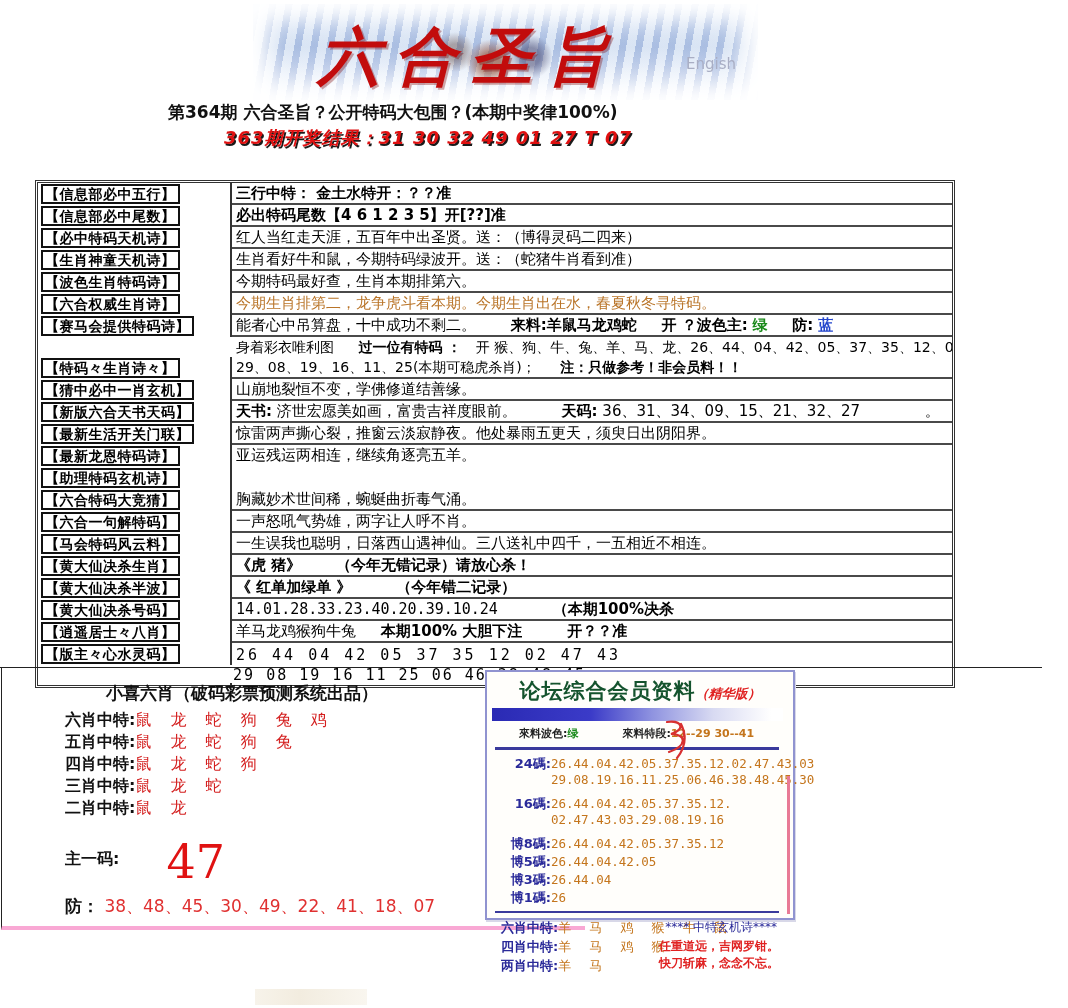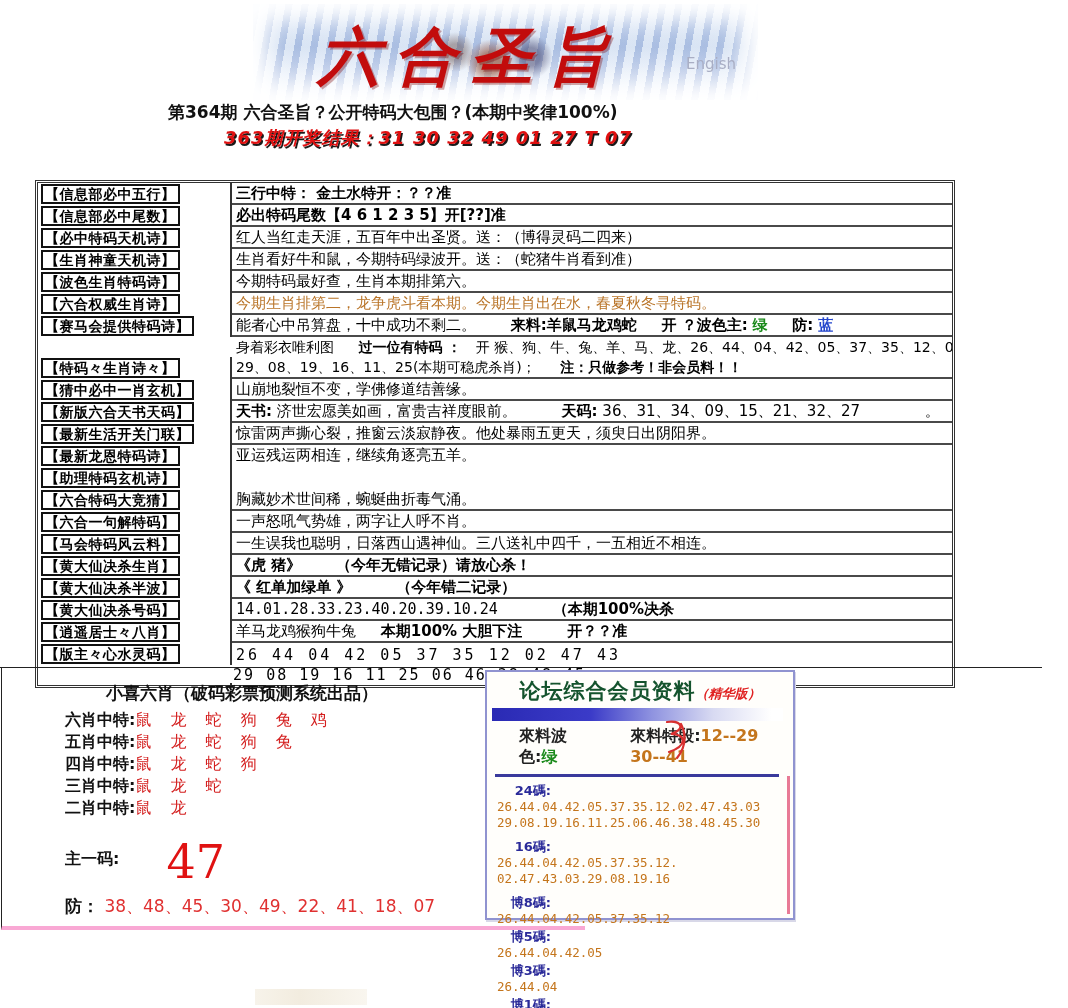--- a/index.html
+++ b/index.html
@@ -63,29 +63,29 @@
   .defend-row .val { color:#e03030; }
 
   
   .forum-box { position:absolute; left:485px; top:670px; width:310px; height:250px;
     background:#fffefb; border:2px solid #9093d0; box-shadow:1px 2px 0 #d8d8e8; }
   .forum-title-row { text-align:center; margin-top:5px; white-space:nowrap; }
   .forum-title { color:#14532d; font-size:21px; font-weight:bold; letter-spacing:1px; }
   .forum-title-suffix { color:#e02222; font-size:13px; font-weight:bold;font-style:italic; }
   .gradient-bar { height:13px; margin:3px 10px 0 5px;
     background:linear-gradient(90deg,#2a2ab4 0%,#3b3bc8 34%,#8f93e0 55%,#d8daf2 76%,#ffffff 96%); }
-  .laima-row { display:flex; margin:5px 14px 0 32px; font-size:16px; font-weight:bold; position:relative; }
+  .laima-row { display:flex; margin:5px 14px 0 32px; font-size:11px; font-weight:bold; position:relative; }
   .laima-bose-lab { color:#222; } .laima-bose-val { color:#1a8a1a; }
   .laima-teduan { margin-left:44px; }
   .laima-teduan-lab { color:#222; } .laima-teduan-val { color:#c4751c; }
   .scribble { position:absolute; left:142px; top:-8px; }
   .rule1 { border-top:3px solid #3a3a9c; margin:6px 14px 0 8px; }
   .rule2 { border-top:2px solid #3a3a9c; margin:5px 14px 0 8px; }
   .code-rows { margin:6px 0 0 10px; font-size:13px; line-height:16px; }
-  .code-row { display:flex; margin-bottom:2px;flex-direction:column; }
+  .code-row { display:flex; margin-bottom:2px; }
   .code-row.gap { margin-top:8px; }
   .code-lab { color:#2a2a99; font-weight:bold; width:54px; text-align:right; flex:none; }
   .code-val { color:#c4751c; white-space:pre-line; font-family:"DejaVu Sans Mono","Liberation Mono",monospace; font-size:12.5px; }
   .zodiac-area { position:relative; margin:5px 0 0 14px; font-size:13px; line-height:19px; }
   .z-lab { color:#2a2a99; font-weight:bold; }
   .z-val { color:#c4751c; letter-spacing:7px; }
   .mystery-title { position:absolute; right:16px; top:0; color:#2a2a99; font-size:12px; font-weight:normal; }
   .mystery-poem { position:absolute; right:14px; top:20px; color:#e02222; font-size:12px;
     line-height:17px; white-space:pre-line; font-weight:bold; }
   .forum-redline { position:absolute; right:3px; top:104px; bottom:4px; width:3px; background:#e87a96; }

